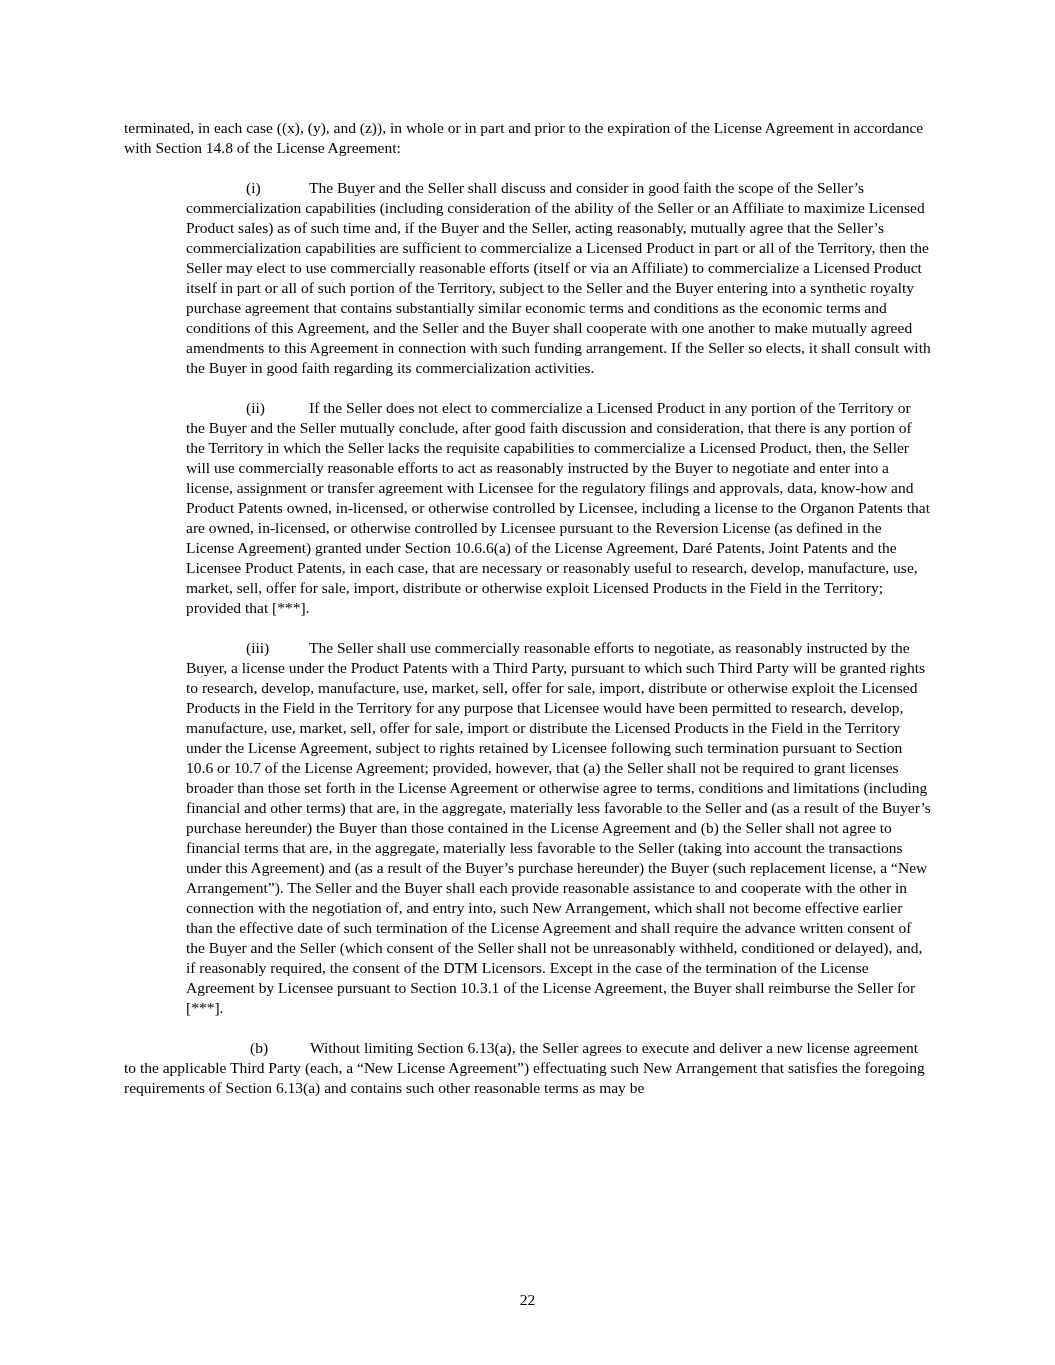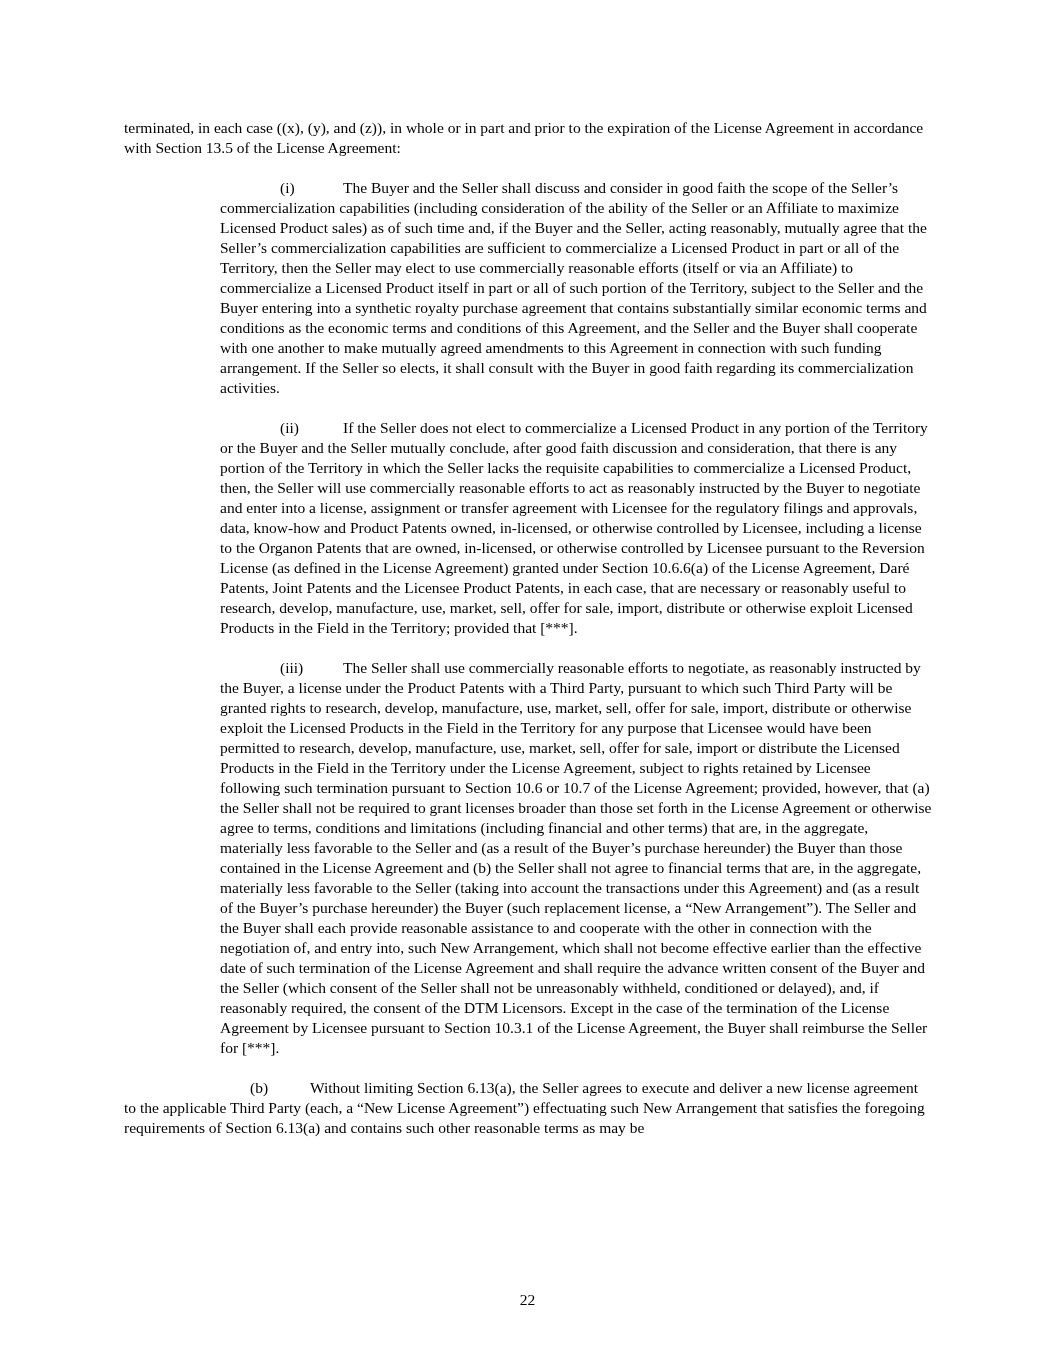--- a/index.html
+++ b/index.html
@@ -18,21 +18,21 @@
     font-size: 15.5px;
     line-height: 20px;
     color: #000000;
     text-align: left;
   }
   p.para {
     margin: 0 0 20px 0;
   }
   
   p.sub {
-    margin-left: 96px;
+    margin-left: 62px;
     text-indent: 60px;
   }
   .label {
     display: inline-block;
     width: 63px;
     text-indent: 0;
   }
   
   p.hang-b {
     text-indent: 126px;
@@ -53,21 +53,21 @@
     font-family: Liberation Serif, serif;
     font-size: 15.5px;
     color: #000000;
   }
 </style>
 </head>
 <body>
 
 <div class="page">
 
-  <p class="para">terminated, in each case ((x), (y), and (z)), in whole or in part and prior to the expiration of the License Agreement in accordance with Section 13.5 of the License Agreement:</p>
+  <p class="para">terminated, in each case ((x), (y), and (z)), in whole or in part and prior to the expiration of the License Agreement in accordance with Section 14.8 of the License Agreement:</p>
 
   <p class="para sub"><span class="label">(i)</span><span>The Buyer and the Seller shall discuss and consider in good faith the scope of the Seller’s commercialization capabilities (including consideration of the ability of the Seller or an Affiliate to maximize Licensed Product sales) as of such time and, if the Buyer and the Seller, acting reasonably, mutually agree that the Seller’s commercialization capabilities are sufficient to commercialize a Licensed Product in part or all of the Territory, then the Seller may elect to use commercially reasonable efforts (itself or via an Affiliate) to commercialize a Licensed Product itself in part or all of such portion of the Territory, subject to the Seller and the Buyer entering into a synthetic royalty purchase agreement that contains substantially similar economic terms and conditions as the economic terms and conditions of this Agreement, and the Seller and the Buyer shall cooperate with one another to make mutually agreed amendments to this Agreement in connection with such funding arrangement. If the Seller so elects, it shall consult with the Buyer in good faith regarding its commercialization activities.</span></p>
 
   <p class="para sub"><span class="label">(ii)</span><span>If the Seller does not elect to commercialize a Licensed Product in any portion of the Territory or the Buyer and the Seller mutually conclude, after good faith discussion and consideration, that there is any portion of the Territory in which the Seller lacks the requisite capabilities to commercialize a Licensed Product, then, the Seller will use commercially reasonable efforts to act as reasonably instructed by the Buyer to negotiate and enter into a license, assignment or transfer agreement with Licensee for the regulatory filings and approvals, data, know-how and Product Patents owned, in-licensed, or otherwise controlled by Licensee, including a license to the Organon Patents that are owned, in-licensed, or otherwise controlled by Licensee pursuant to the Reversion License (as defined in the License Agreement) granted under Section 10.6.6(a) of the License Agreement, Daré Patents, Joint Patents and the Licensee Product Patents, in each case, that are necessary or reasonably useful to research, develop, manufacture, use, market, sell, offer for sale, import, distribute or otherwise exploit Licensed Products in the Field in the Territory; provided that [***].</span></p>
 
   <p class="para sub"><span class="label">(iii)</span><span>The Seller shall use commercially reasonable efforts to negotiate, as reasonably instructed by the Buyer, a license under the Product Patents with a Third Party, pursuant to which such Third Party will be granted rights to research, develop, manufacture, use, market, sell, offer for sale, import, distribute or otherwise exploit the Licensed Products in the Field in the Territory for any purpose that Licensee would have been permitted to research, develop, manufacture, use, market, sell, offer for sale, import or distribute the Licensed Products in the Field in the Territory under the License Agreement, subject to rights retained by Licensee following such termination pursuant to Section 10.6 or 10.7 of the License Agreement; provided, however, that (a) the Seller shall not be required to grant licenses broader than those set forth in the License Agreement or otherwise agree to terms, conditions and limitations (including financial and other terms) that are, in the aggregate, materially less favorable to the Seller and (as a result of the Buyer’s purchase hereunder) the Buyer than those contained in the License Agreement and (b) the Seller shall not agree to financial terms that are, in the aggregate, materially less favorable to the Seller (taking into account the transactions under this Agreement) and (as a result of the Buyer’s purchase hereunder) the Buyer (such replacement license, a “</span><span class="u">New Arrangement</span><span>”). The Seller and the Buyer shall each provide reasonable assistance to and cooperate with the other in connection with the negotiation of, and entry into, such New Arrangement, which shall not become effective earlier than the effective date of such termination of the License Agreement and shall require the advance written consent of the Buyer and the Seller (which consent of the Seller shall not be unreasonably withheld, conditioned or delayed), and, if reasonably required, the consent of the DTM Licensors. Except in the case of the termination of the License Agreement by Licensee pursuant to Section 10.3.1 of the License Agreement, the Buyer shall reimburse the Seller for [***].</span></p>
 
   <p class="para hang-b"><span class="label-b">(b)</span><span>Without limiting Section 6.13(a), the Seller agrees to execute and deliver a new license agreement to the applicable Third Party (each, a “</span><span class="u">New License Agreement</span><span>”) effectuating such New Arrangement that satisfies the foregoing requirements of Section 6.13(a) and contains such other reasonable terms as may be</span></p>
 
   <div class="page-number">22</div>

